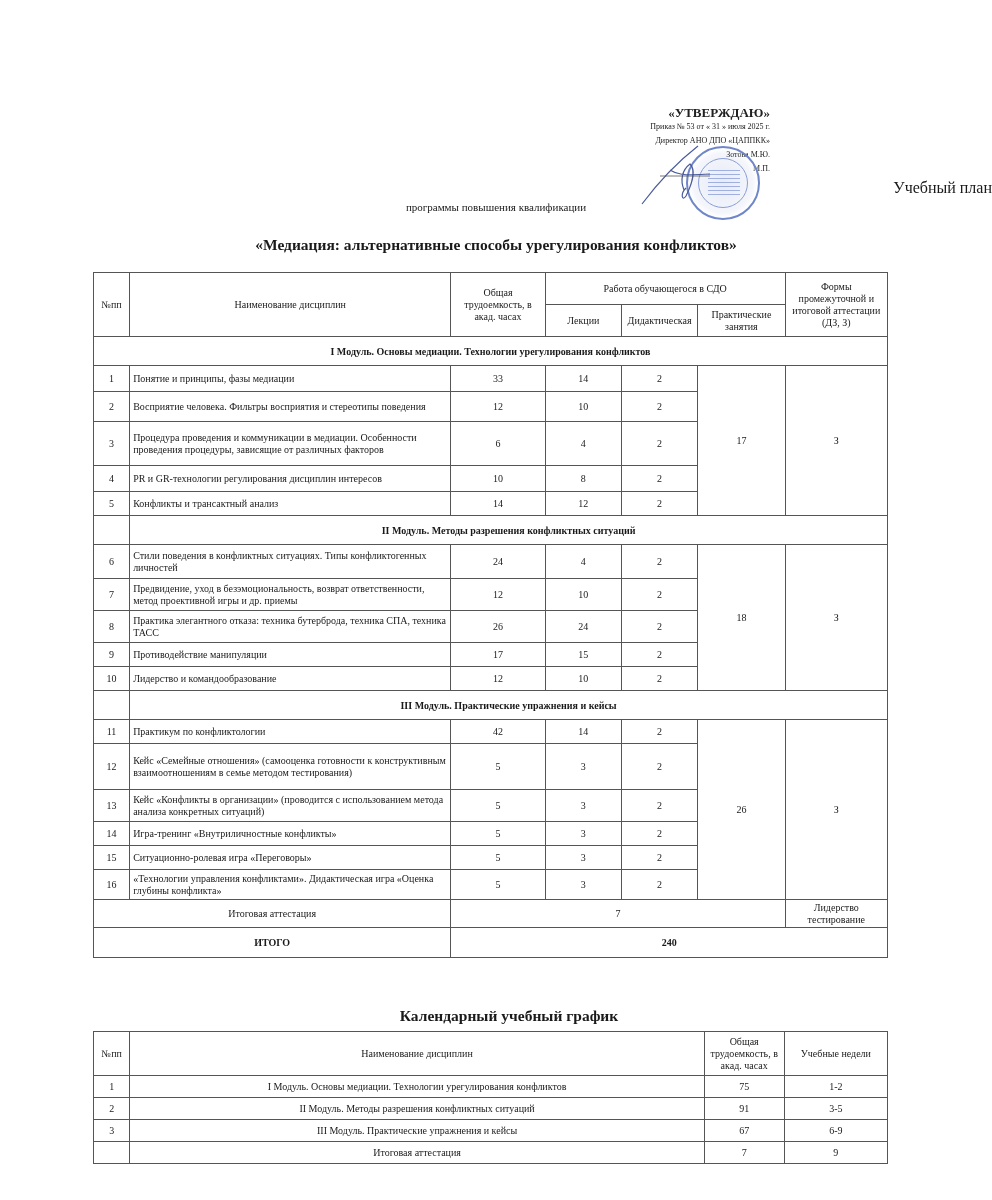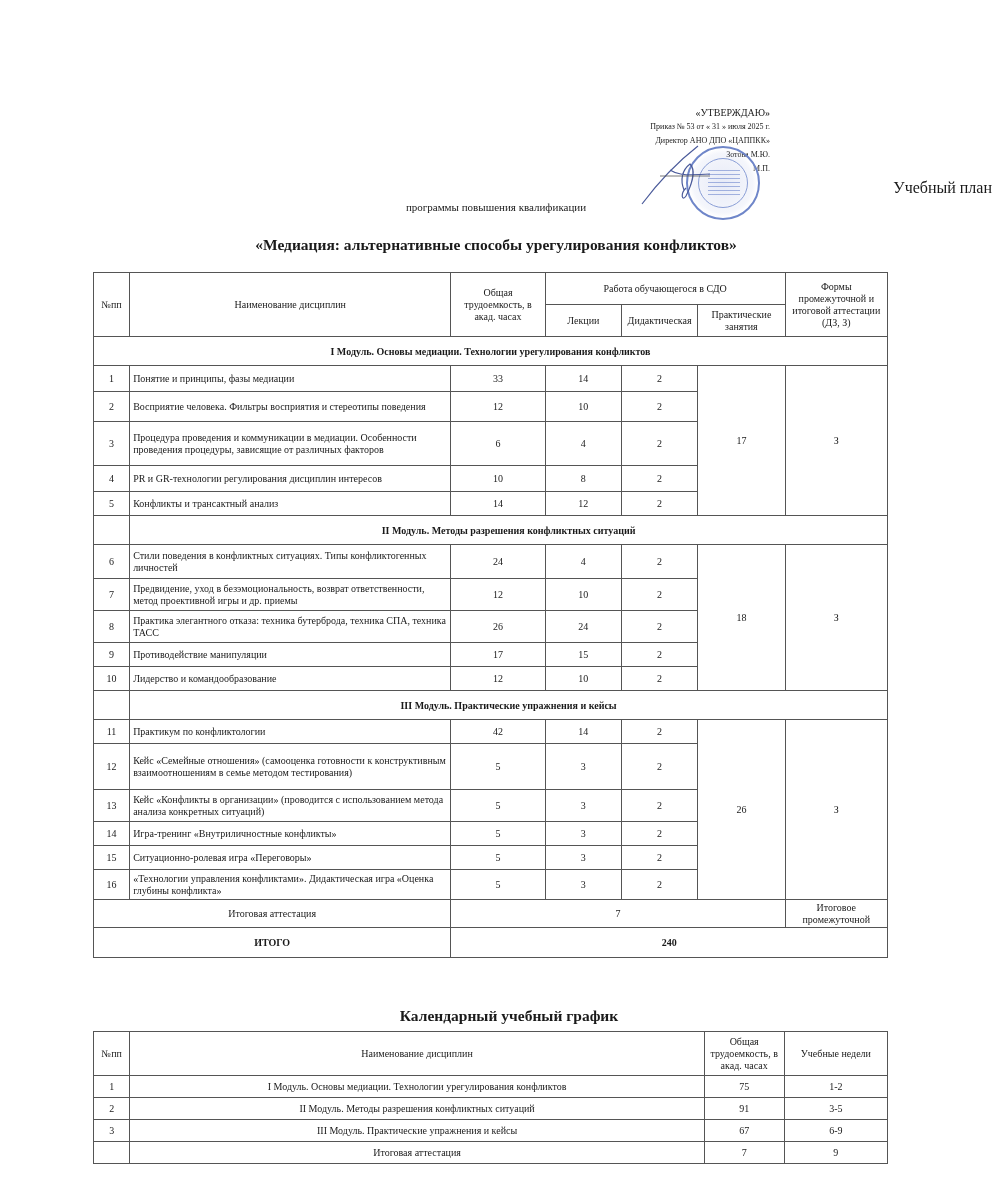--- a/index.html
+++ b/index.html
@@ -4,21 +4,21 @@
 <style>
   html, body { margin: 0; padding: 0; background: #ffffff; }
   body {
     width: 992px; height: 1200px; position: relative; overflow: hidden;
     font-family: "Liberation Serif", "DejaVu Serif", serif; color: #1a1a1a;
   }
   .approve {
     position: absolute; top: 106px; right: 222px; width: 220px;
     text-align: right; font-size: 8px; line-height: 14px; color: #222;
   }
-  .approve .head { font-weight: normal; font-size: 10px; }
+  .approve .head { font-weight: bold; font-size: 13px; }
   .stamp {
     position: absolute; left: 686px; top: 146px; width: 74px; height: 74px;
     border-radius: 50%; border: 2px solid #6f86c9; box-sizing: border-box;
     background: radial-gradient(circle, rgba(120,140,210,0.18) 0%, rgba(120,140,210,0.08) 60%, rgba(255,255,255,0) 70%);
   }
   .stamp::before {
     content: ""; position: absolute; left: 10px; top: 10px; right: 10px; bottom: 10px;
     border-radius: 50%; border: 1px solid #8a9ed6;
   }
   .stamp .inner {
@@ -212,21 +212,21 @@
       <tr style="height: 30px;">
         <td class="c-num">16</td>
         <td class="c-name">«Технологии управления конфликтами». Дидактическая игра «Оценка глубины конфликта»</td>
         <td class="c-tot">5</td>
         <td class="c-lec">3</td>
         <td class="c-test">2</td>
       </tr>
       <tr style="height: 28px;">
         <td colspan="2" style="text-align:center">Итоговая аттестация</td>
         <td colspan="4" style="text-align:center">7</td>
-        <td style="text-align:center;line-height:12px">Итоговое промежуточной</td>
+        <td style="text-align:center;line-height:12px">Лидерство тестирование</td>
       </tr>
       <tr class="total">
         <td colspan="2">ИТОГО</td>
         <td colspan="5">240</td>
       </tr>
     </tbody>
 </table>
 
 <div class="calendar-title">Календарный учебный график</div>
 

